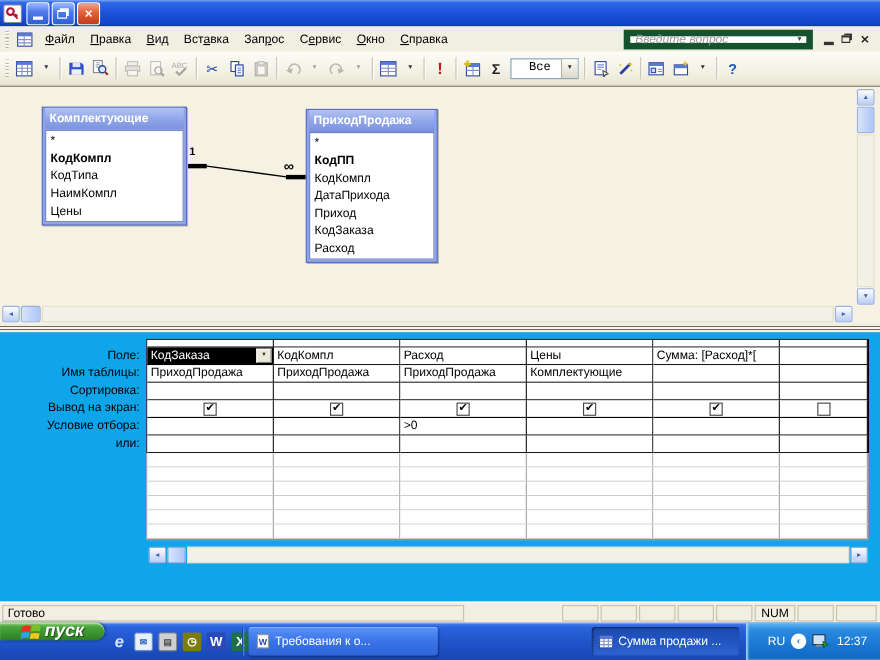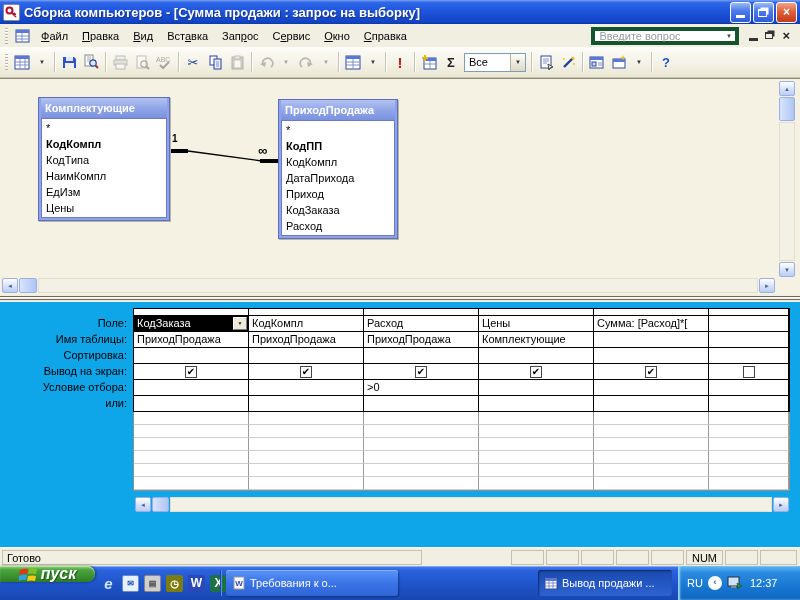--- a/index.html
+++ b/index.html
@@ -25,22 +25,22 @@
     box-shadow:2px -2px 0 -0.5px #fff; margin:2px 0 0 -2px; }
 
   
   .menubar { position:absolute; left:0; top:24px; width:800px; height:23px;
     background:#f1efe2; display:flex; align-items:center; padding:0 2px; }
   .grip { width:3px; height:16px; margin:0 3px;
     background:repeating-linear-gradient(180deg,#b9b6a3 0 1px,#fdfcf7 1px 2px,transparent 2px 3px); }
   .sys-icon { margin:0 4px; display:flex; }
   .menu-item { padding:3px 7px; white-space:nowrap; }
   .menu-item u { text-decoration:underline; }
-  .ask-box { width:148px; height:18px; background:#fff; border:4px solid #14532d;
-    display:flex; align-items:center; margin-left:auto; }
+  .ask-box { width:172px; height:18px; background:#fff; border:6px solid #14532d;
+    display:flex; align-items:center; margin-left:auto;font-style:italic; }
   .ask-box .ph { color:#9a9a9a; padding-left:4px; flex:1; }
   .ask-dd { width:13px; height:16px; display:flex; align-items:center; justify-content:center;
     font-size:6px; color:#444; }
   .child-ctrls { display:flex; align-items:center; gap:9px; margin:0 8px 0 10px; }
   .c-min { width:9px; height:3px; background:#333; margin-top:7px; }
   .c-rst { width:8px; height:7px; border:1px solid #333; border-top:2px solid #333;
     box-shadow:2px -2px 0 -0.5px #333; margin-left:-2px; }
   .c-x { font-weight:bold; font-size:13px; line-height:13px; color:#222; }
 
   
@@ -51,21 +51,21 @@
   .ti.narrow { width:18px; }
   .caret { font-size:6px; color:#333; width:9px; text-align:center; }
   .sep { width:1px; height:20px; background:#c6c3b0; margin:0 3px; box-shadow:1px 0 0 #fff; }
   .dis { opacity:.42; filter:grayscale(1); }
   .glyph-run { color:#c0181c; font-weight:bold; font-size:15px; }
   .glyph-sigma { font-weight:bold; font-size:13px; color:#222; }
   .glyph-help { font-weight:bold; font-size:13px; color:#1a50c8; }
   .glyph-cut { font-size:13px; color:#23449c; }
   .combo { width:62px; height:19px; background:#fff; border:1px solid #7f9db9;
     display:flex; align-items:center; margin:0 2px; }
-  .combo .val { flex:1; padding-left:4px; }
+  .combo .val { flex:1; padding-left:16px;font-family:Liberation Mono, monospace; }
   .combo .cbtn { width:15px; height:17px; background:linear-gradient(180deg,#fdfdf8,#dcd9c8);
     border-left:1px solid #b5b2a0; display:flex; align-items:center; justify-content:center;
     font-size:6px; color:#333; }
 
   
   .diagram { position:absolute; left:0; top:78px; width:800px; height:216px;
     background:#f5f2e4; border-top:1px solid #8a8876; }
   .table-box { position:absolute; background:#8fa3e6; border:1px solid #5a6fbe;
     padding:0 2px 2px 2px; box-shadow:1px 1px 0 #b9b6a3; }
   .tb-title { height:20px; line-height:20px; color:#fff; font-weight:bold; padding-left:4px;
@@ -135,39 +135,38 @@
   .tk-sep { position:absolute; left:220px; top:4px; width:1px; height:26px; background:#1b44a8;
     box-shadow:1px 0 0 #5d8cee; }
   .taskbtn { position:absolute; top:4px; height:26px; border-radius:3px; color:#fff;
     background:linear-gradient(180deg,#5a93f8 0%,#3a74e8 50%,#2f64d6 100%);
     box-shadow:inset 0 1px 0 #86b2fa, 1px 1px 2px rgba(0,0,0,.35);
     display:flex; align-items:center; gap:4px; padding:0 6px; overflow:hidden; white-space:nowrap; }
   .taskbtn.active { background:linear-gradient(180deg,#1b4ab0 0%,#2458c4 60%,#2e63d2 100%);
     box-shadow:inset 1px 1px 2px rgba(0,0,0,.5); }
   .tray { position:absolute; right:0; top:0; width:122px; height:34px;
     background:linear-gradient(180deg,#63b6f2 0%,#2a8ae0 20%,#1573cf 70%,#1168be 100%);
-    box-shadow:inset 2px 0 2px #9ed4f8; display:flex; align-items:center; gap:5px; padding-left:9px; }
+    box-shadow:inset 2px 0 2px #9ed4f8; display:flex; align-items:center; gap:5px; padding-left:20px; }
   .tray-lang { color:#fff; font-size:11px; }
   .chev { width:14px; height:14px; border-radius:50%; background:#fff; color:#1a6fd0;
     font-weight:bold; font-size:9px; line-height:13px; text-align:center; }
   .tray-time { color:#fff; font-size:11px; margin-left:2px; }
 </style>
 </head>
 <body>
 
 <div id="screen">
 
   <div class="titlebar">
     <div class="app-icon">
       <svg width="13" height="13" viewBox="0 0 13 13">
         <circle cx="4.5" cy="4.5" r="3" fill="none" stroke="#b01230" stroke-width="2"></circle>
         <path d="M6.5 6.5 L11 11 M9 9 l2-1 M8 8 l2-1" stroke="#b01230" stroke-width="1.6" fill="none"></path>
       </svg>
     </div>
-    <div class="title-text">Сборка компьютеров - [Сумма продажи : запрос на выборку]</div>
     <div class="tb-btns">
       <div class="tbtn">
           <div class="min-glyph"></div>
         </div>
       <div class="tbtn">
           <div class="rst-glyph"></div>
         </div>
       <div class="tbtn close">
           <span>×</span>
         </div>
@@ -369,21 +368,20 @@
     <span class="join-label" style="left:172px;top:54px;font-size:10px;">1</span>
     <span class="join-label" style="left:258px;top:64px;font-size:13px;">∞</span>
 
     <div class="table-box" style="left:38px;top:18px;width:132px;">
       <div class="tb-title">Комплектующие</div>
       <div class="tb-fields">
         <div class="tb-field">*</div>
         <div class="tb-field pk">КодКомпл</div>
         <div class="tb-field">КодТипа</div>
         <div class="tb-field">НаимКомпл</div>
-        <div class="tb-field">ЕдИзм</div>
         <div class="tb-field">Цены</div>
       </div>
     </div>
 
     <div class="table-box" style="left:278px;top:20px;width:120px;">
       <div class="tb-title">ПриходПродажа</div>
       <div class="tb-fields">
         <div class="tb-field">*</div>
         <div class="tb-field pk">КодПП</div>
         <div class="tb-field">КодКомпл</div>
@@ -568,21 +566,21 @@
         <text x="3.2" y="10" font-size="8" font-weight="bold" fill="#2a49b8" font-family="Liberation Sans">W</text>
       </svg>
       <span>Требования к о...</span>
     </div>
     <div class="taskbtn active" style="left:538px;width:134px;">
       <svg width="14" height="13" viewBox="0 0 14 13">
         <rect x="1" y="1" width="12" height="11" fill="#fff" stroke="#30489c"></rect>
         <rect x="1" y="1" width="12" height="3" fill="#5a78d8"></rect>
         <path d="M1 6 h12 M1 9 h12 M5 4 v8 M9 4 v8" stroke="#8090c8"></path>
       </svg>
-      <span>Вывод продажи ...</span>
+      <span>Сумма продажи ...</span>
     </div>
 
     <div class="tray">
       <span class="tray-lang">RU</span>
       <span class="chev">‹</span>
       <svg width="16" height="14" viewBox="0 0 16 14">
         <rect x="1" y="1" width="11" height="9" fill="#cfe2f8" stroke="#234"></rect>
         <rect x="4" y="10" width="5" height="2" fill="#888"></rect>
         <path d="M10 7 l5 3 -3 1 -1 2 z" fill="#2c9a2c" stroke="#0a4a0a" stroke-width="0.6"></path>
       </svg>

